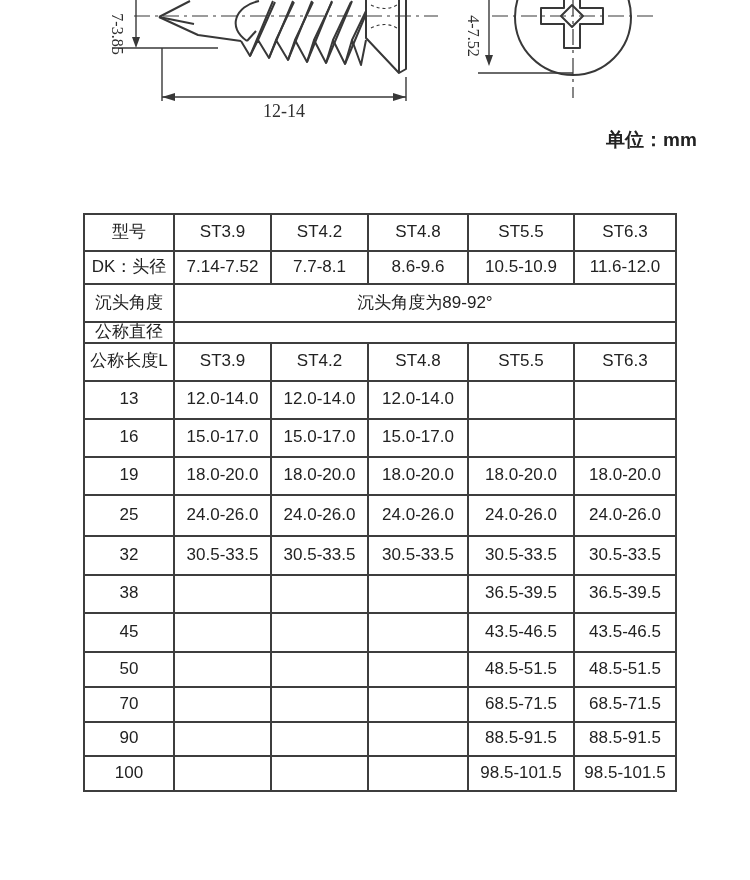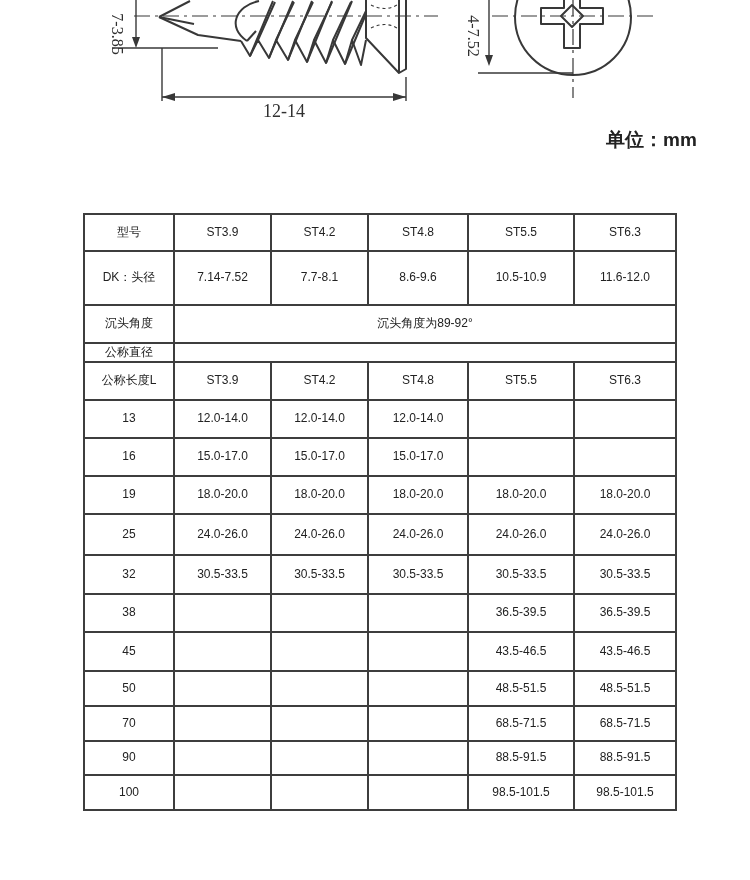--- a/index.html
+++ b/index.html
@@ -15,21 +15,21 @@
   .hid{stroke:var(--line,#383838);fill:none;stroke-width:1.2;stroke-dasharray:3 3;}
   .arr{fill:var(--line,#383838);stroke:none;}
   text.dim{font-family:"Liberation Serif",serif;font-size:16px;fill:#303030;}
   text.dim-big{font-family:"Liberation Serif",serif;font-size:18px;fill:#303030;}
   text.unit{font-family:"Liberation Sans",sans-serif;font-size:19px;font-weight:600;fill:#222;}
   table.spec{
     position:absolute;left:83px;top:213px;
     border-collapse:collapse;table-layout:fixed;
     background:var(--bg,#fff);
     color:var(--txt,#222);
-    font-size:12px;line-height:1.1;
+    font-size:17px;line-height:1.1;
   }
   table.spec td{
     border:2px solid var(--border,#3d3d3d);
     text-align:center;vertical-align:middle;
     padding:0 2px;white-space:nowrap;overflow:hidden;
   }
 </style>
 </head>
 <body>
 
@@ -100,21 +100,21 @@
   </colgroup>
   <tbody id="spec-tbody">
       <tr style="height: 37px;">
         <td>型号</td>
         <td>ST3.9</td>
         <td>ST4.2</td>
         <td>ST4.8</td>
         <td>ST5.5</td>
         <td>ST6.3</td>
       </tr>
-      <tr style="height: 54px;">
+      <tr style="height: 33px;">
         <td>DK：头径</td>
         <td>7.14-7.52</td>
         <td>7.7-8.1</td>
         <td>8.6-9.6</td>
         <td>10.5-10.9</td>
         <td>11.6-12.0</td>
       </tr>
       <tr style="height: 38px; margin-top: 12px;">
         <td>沉头角度</td>
         <td colspan="5">沉头角度为89-92°</td>

